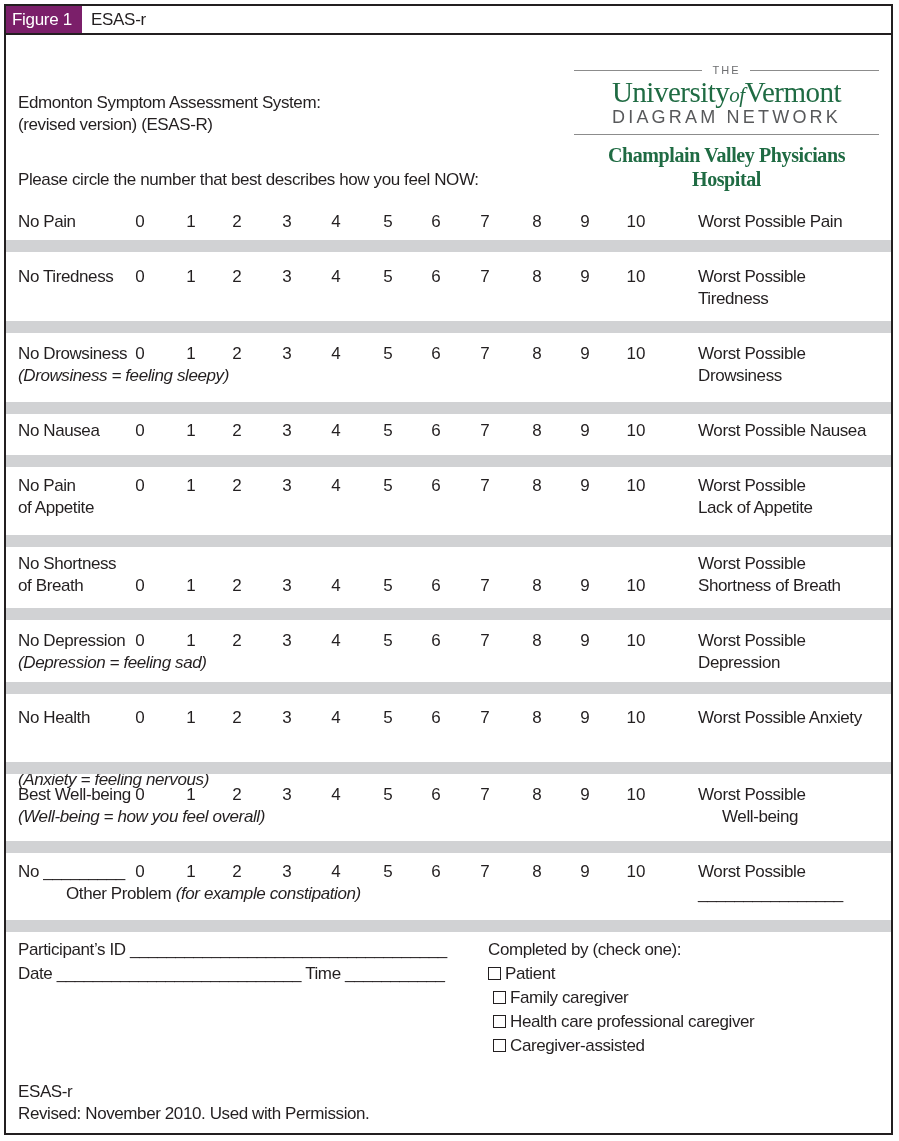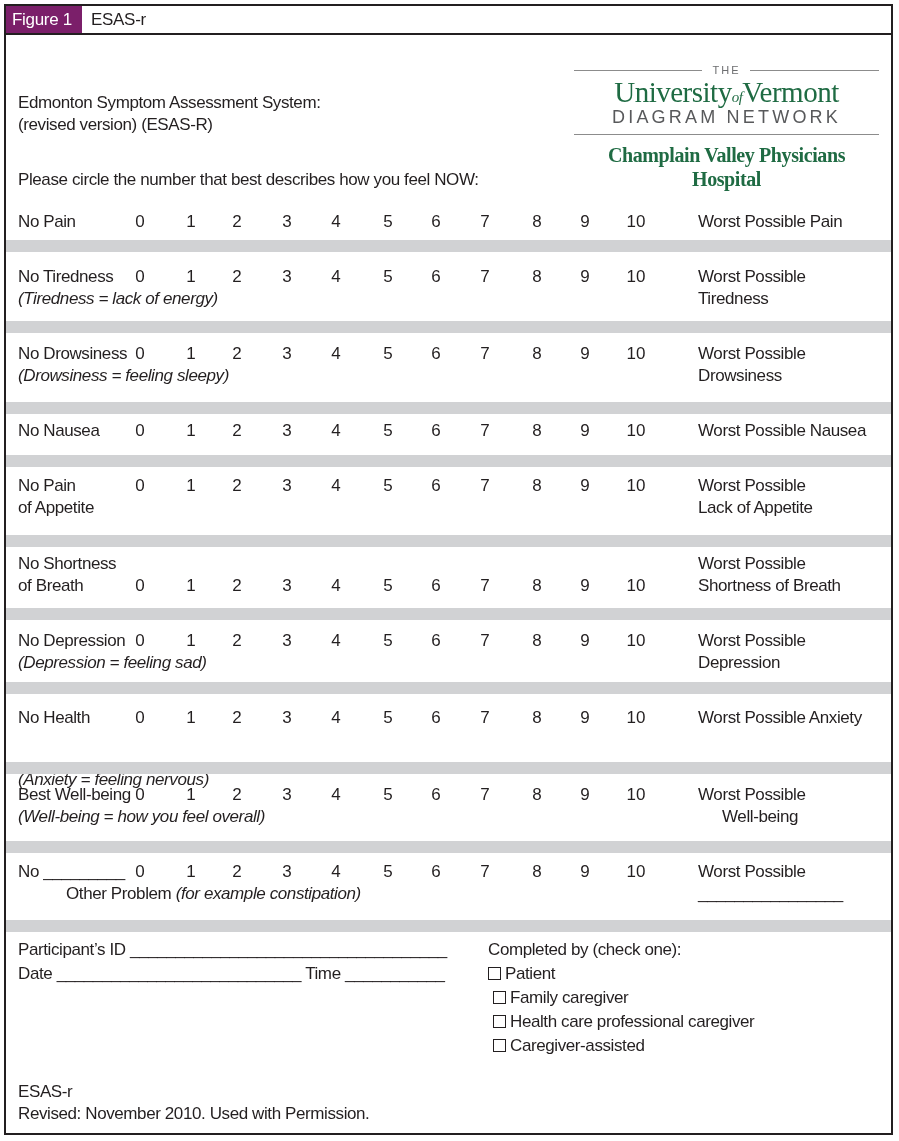--- a/index.html
+++ b/index.html
@@ -9,21 +9,21 @@
     .fig-tag { position: absolute; left: 0; top: 0; height: 27px; width: 76px; background: #7b1f6a; color: #fff; font-size: 17px; line-height: 27px; padding-left: 6px; box-sizing: border-box; font-stretch: condensed; letter-spacing: -0.3px; }
     .fig-title { position: absolute; left: 85px; top: 0; line-height: 27px; font-size: 17px; letter-spacing: -0.3px; }
 
     .txt { position: absolute; font-size: 17px; letter-spacing: -0.4px; white-space: nowrap; line-height: 22px; }
     .it { font-style: italic; }
 
     .logo { position: absolute; left: 568px; top: 58px; width: 305px; height: 106px; }
     .logo .rule { position: absolute; height: 1px; background: #8c8c8c; }
     .logo .the { position: absolute; left: 0; width: 305px; top: 0; text-align: center; font-size: 11px; letter-spacing: 2px; color: #6d6e70; line-height: 12px; }
     .logo .uvm { position: absolute; left: 0; width: 305px; top: 12px; text-align: center; font-family: "Liberation Serif", serif; font-size: 29px; color: #1f6b43; line-height: 32px; letter-spacing: -0.5px; }
-    .logo .uvm .of { font-style: italic; font-size: 15px; }
+    .logo .uvm .of { font-style: italic; font-size: 21px; }
     .logo .hn { position: absolute; left: 0; width: 305px; top: 43px; text-align: center; font-size: 18px; letter-spacing: 3.2px; color: #58595b; line-height: 20px; }
     .logo .cvph { position: absolute; left: 0; width: 305px; top: 79px; text-align: center; font-family: "Liberation Serif", serif; font-weight: bold; font-size: 20px; color: #1f6b43; line-height: 24px; letter-spacing: -0.4px; }
 
     .band { position: absolute; left: 0; width: 885px; background: #d1d2d4; height: 12px; }
     .row { position: absolute; left: 0; width: 885px; }
     .num { position: absolute; font-size: 17px; line-height: 22px; text-align: center; width: 24px; }
 
     .checkbox { display: inline-block; width: 13px; height: 13px; border: 1px solid #231f20; vertical-align: -1px; margin-right: 4px; box-sizing: border-box; background: #fff; }
   </style>
 </head>
@@ -64,21 +64,20 @@
         <div class="num" style="left: 467px; top: 0px;">7</div>
         <div class="num" style="left: 519px; top: 0px;">8</div>
         <div class="num" style="left: 567px; top: 0px;">9</div>
         <div class="num" style="left: 618px; top: 0px;">10</div>
         <div class="txt" style="left: 692px; top: 0px;">Worst Possible Pain</div>
         <div class="txt" style="left: 692px; top: 22px;"></div>
       </div>
       <div class="band" style="top: 234px;"></div>
       <div class="row" style="top: 260px; height: 44px;">
         <div class="txt" style="left: 12px; top: 0px;">No Tiredness</div>
-        <div class="txt" style="left: 12px; top: 22px;"><span></span><span class="it">(Tiredness = lack of energy)</span></div>
         <div class="num" style="left: 122px; top: 0px;">0</div>
         <div class="num" style="left: 173px; top: 0px;">1</div>
         <div class="num" style="left: 219px; top: 0px;">2</div>
         <div class="num" style="left: 269px; top: 0px;">3</div>
         <div class="num" style="left: 318px; top: 0px;">4</div>
         <div class="num" style="left: 370px; top: 0px;">5</div>
         <div class="num" style="left: 418px; top: 0px;">6</div>
         <div class="num" style="left: 467px; top: 0px;">7</div>
         <div class="num" style="left: 519px; top: 0px;">8</div>
         <div class="num" style="left: 567px; top: 0px;">9</div>

